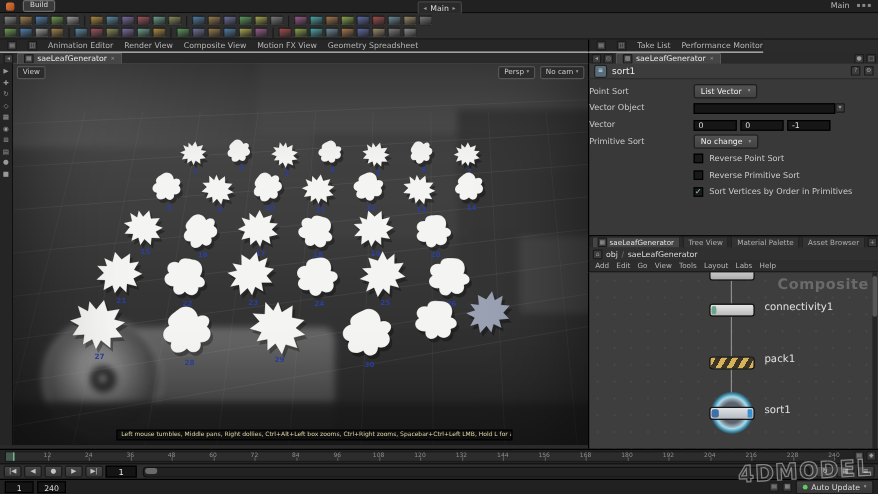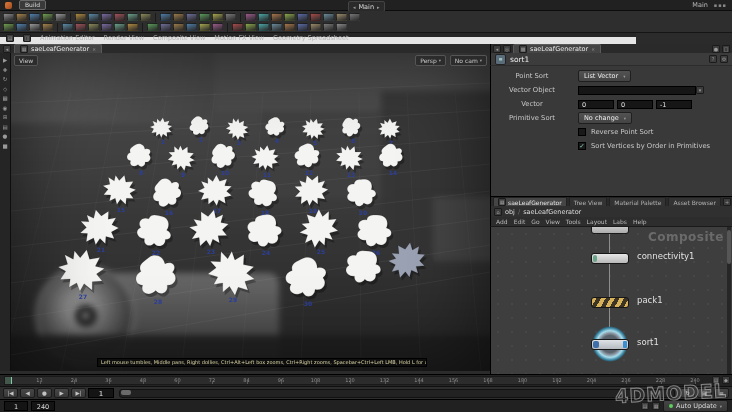--- a/index.html
+++ b/index.html
@@ -23,21 +23,21 @@
 
   
   .shelf{position:absolute;left:0;top:11px;width:732px;height:22px;background:#2e2e2e;
     border-bottom:1px solid #151515;box-sizing:border-box;padding:1px 3px;}
   .shelfrow{display:flex;gap:2px;height:10px;align-items:center;}
   .shelficon{width:11px;height:8px;border-radius:1px;border:1px solid rgba(0,0,0,.45);box-sizing:border-box;flex:none;}
   .shelfdiv{width:1px;height:9px;background:#1a1a1a;margin:0 2px;flex:none;}
 
   
   .panetabs{position:absolute;left:0;top:33px;width:636px;height:11px;background:#262626;
-    border-bottom:7px solid #e5e5e5;box-sizing:border-box;font-size:6.5px;}
+    border-bottom:1px solid #e5e5e5;box-sizing:border-box;font-size:6.5px;}
   .ptl{position:absolute;left:0;top:0;width:490px;height:10px;display:flex;align-items:center;gap:9px;padding-left:6px;}
   .ptr{position:absolute;left:490px;top:0;width:242px;height:10px;display:flex;align-items:center;gap:9px;
     padding-left:6px;border-left:1px solid #000;box-sizing:border-box;}
   .ptab{color:#b5b5b5;white-space:nowrap;}
   .miniicon{width:8px;height:8px;background:#3d3d3d;border:1px solid #1b1b1b;border-radius:1px;
     display:inline-flex;align-items:center;justify-content:center;font-size:5px;color:#9a9a9a;flex:none;box-sizing:border-box;}
 
   
   .vp-tabstrip{position:absolute;left:0;top:44px;width:490px;height:9px;background:#2a2a2a;
     display:flex;align-items:center;gap:3px;padding-left:3px;box-sizing:border-box;font-size:6.5px;}
@@ -80,21 +80,21 @@
   .pt-right{margin-left:auto;display:flex;gap:2px;}
   .param-header{position:absolute;left:490px;top:53px;width:242px;height:13px;background:#3c3c3c;
     border-left:1px solid #000;border-bottom:1px solid #2c2c2c;box-sizing:border-box;display:flex;
     align-items:center;gap:4px;padding:0 4px;font-size:7.5px;color:#ececec;}
   .nodeicon{width:9px;height:9px;background:#5a6b7a;border:1px solid #222;border-radius:2px;flex:none;
     display:flex;align-items:center;justify-content:center;font-size:5px;color:#cfe;}
   .ph-right{margin-left:auto;display:flex;gap:3px;}
   .param-body{position:absolute;left:490px;top:66px;width:242px;height:130px;background:#393939;
     border-left:1px solid #000;box-sizing:border-box;padding-top:3px;font-size:7px;}
   .prow{display:flex;align-items:center;height:14px;}
-  .plabel{width:82px;text-align:center;margin-right:5px;color:#c9c9c9;flex:none;font-size:6.8px;}
+  .plabel{width:82px;text-align:left;margin-right:5px;color:#c9c9c9;flex:none;font-size:6.8px;}
   .pdrop{background:linear-gradient(#525252,#434343);border:1px solid #1f1f1f;color:#eee;height:10px;
     display:flex;align-items:center;gap:5px;padding:0 5px;border-radius:2px;font-size:6.5px;}
   .pfield{background:#161616;border:1px solid #000;color:#e3e3e3;height:9px;line-height:9px;
     padding:0 3px;font-size:6.5px;box-sizing:border-box;}
   .vecfield{width:36px;margin-right:3px;}
   .objfield{width:118px;}
   .pcheck{width:8px;height:8px;background:#191919;border:1px solid #000;margin-right:5px;display:flex;
     align-items:center;justify-content:center;font-size:6.5px;color:#8fd8c8;box-sizing:border-box;flex:none;}
   .chkrow{padding-left:87px;}
   .chklabel{color:#c9c9c9;font-size:6.8px;}
@@ -248,20 +248,26 @@
 
   <div class="panetabs">
     <div class="ptl" id="ptl">
       <span class="miniicon">▤</span>
       <span class="miniicon">◫</span>
     <span class="ptab">Animation Editor</span>
         <span class="ptab">Render View</span>
         <span class="ptab">Composite View</span>
         <span class="ptab">Motion FX View</span>
         <span class="ptab">Geometry Spreadsheet</span>
+      </div>
+    <div class="ptr" id="ptr">
+      <span class="miniicon">▤</span>
+      <span class="miniicon">◫</span>
+    <span class="ptab">Take List</span>
+        <span class="ptab">Performance Monitor</span>
       </div>
   </div>
 
   <div class="vp-tabstrip">
     <span class="miniicon">◂</span>
     <span class="tab-active">
       <span class="miniicon">▦</span>
       <span>saeLeafGenerator</span>
       <span class="caret">×</span>
     </span>
@@ -467,20 +473,24 @@
       <span class="pdrop">
         <span>No change</span>
         <span class="caret">▾</span>
       </span>
     </div>
     <div class="prow chkrow">
       <span class="pcheck"></span>
       <span class="chklabel">Reverse Point Sort</span>
     </div>
     <div class="prow chkrow">
+      <span class="pcheck"></span>
+      <span class="chklabel">Reverse Primitive Sort</span>
+    </div>
+    <div class="prow chkrow">
       <span class="pcheck">✓</span>
       <span class="chklabel">Sort Vertices by Order in Primitives</span>
     </div>
   </div>
 
   <div class="net-tabs" id="net-tabs">
     <span class="nettab first">
       <span class="miniicon">▦</span>
       <span>saeLeafGenerator</span>
     </span>

